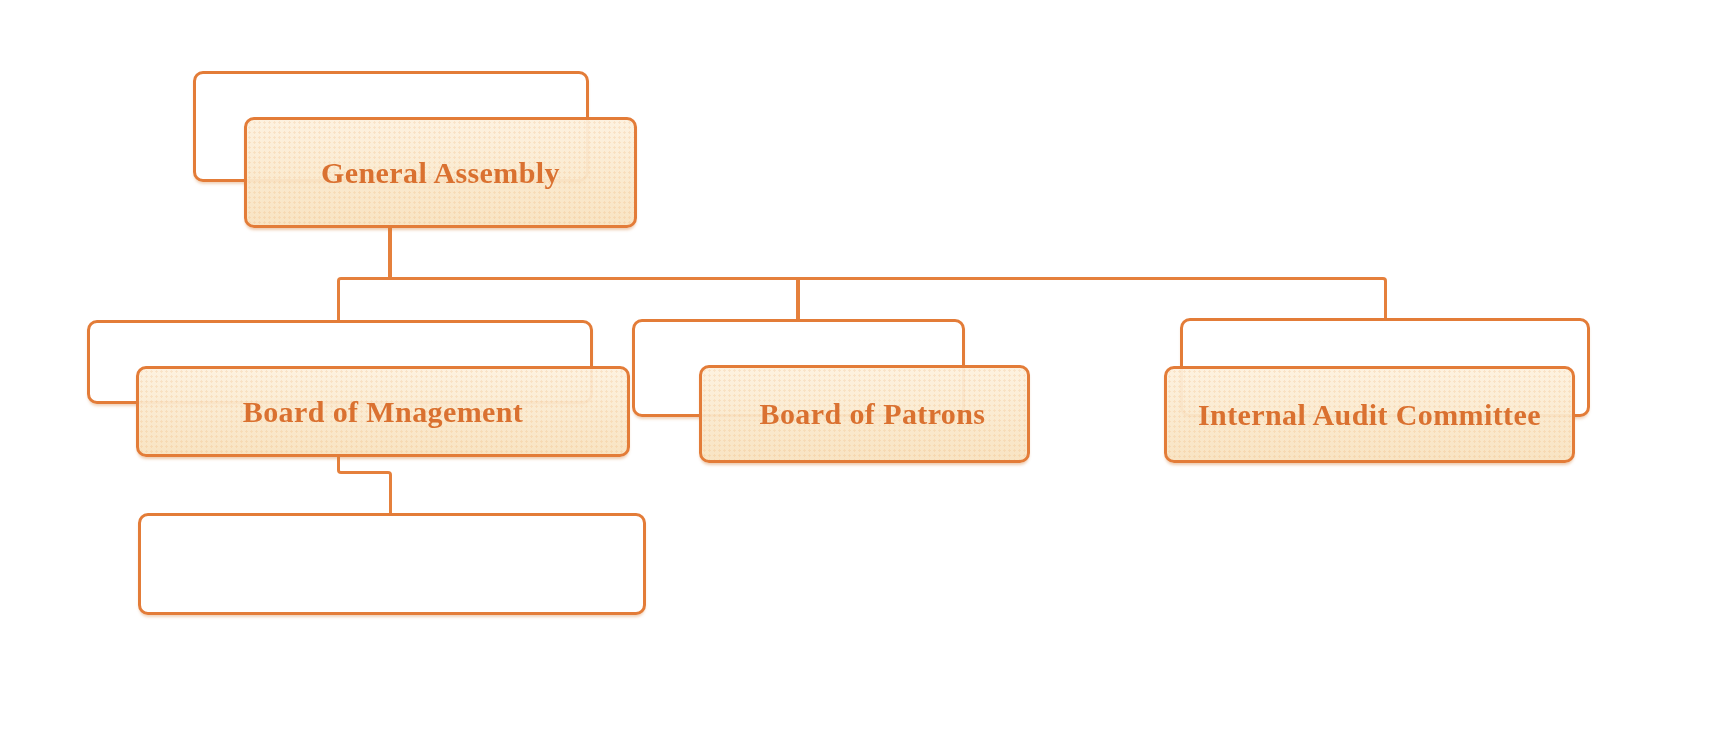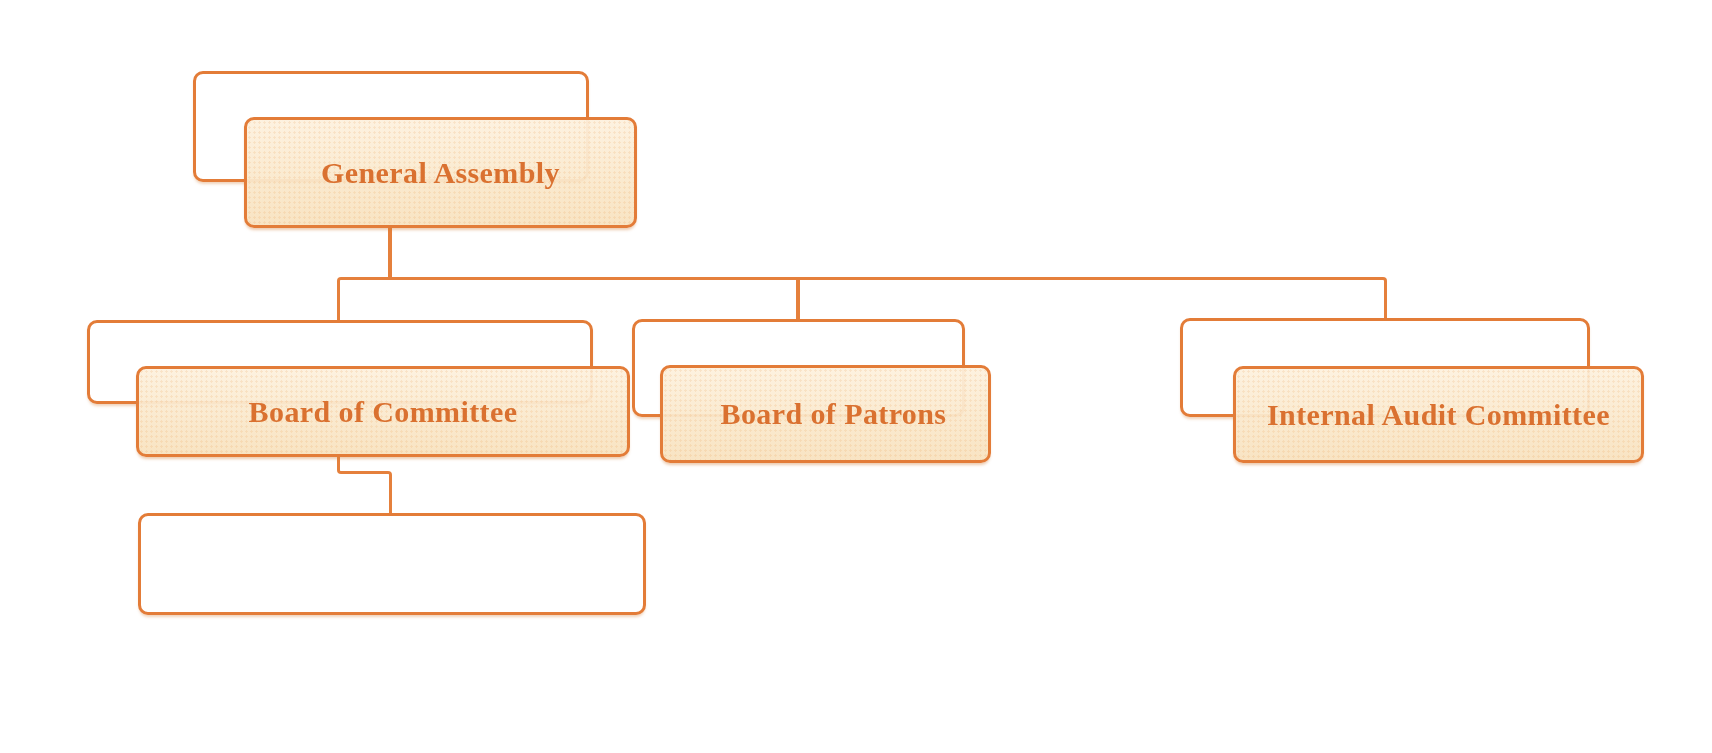--- a/index.html
+++ b/index.html
@@ -49,24 +49,24 @@
   }
 
   
   #ga-back   { left: 193px;  top: 71px;  width: 396px; height: 111px; }
   #ga-front  { left: 244px;  top: 117px; width: 393px; height: 111px; }
 
   #bod-back  { left: 87px;   top: 320px; width: 506px; height: 84px;  }
   #bod-front { left: 136px;  top: 366px; width: 494px; height: 91px;  }
 
   #bop-back  { left: 632px;  top: 319px; width: 333px; height: 98px;  }
-  #bop-front { left: 660px;  top: 365px; width: 331px; height: 98px; padding-left: 16px;  }
+  #bop-front { left: 699px;  top: 365px; width: 331px; height: 98px; padding-left: 16px;  }
 
   #iac-back  { left: 1180px; top: 318px; width: 410px; height: 99px;  }
-  #iac-front { left: 1233px; top: 366px; width: 411px; height: 97px;  }
+  #iac-front { left: 1164px; top: 366px; width: 411px; height: 97px;  }
 
   #exec-back  { left: 138px; top: 513px; width: 508px; height: 102px; }
   #exec-front { left: 187px; top: 558px; width: 508px; height: 105px; }
 
   
   .conn { position: absolute; box-sizing: border-box; }
 
   
   #conn-ga-drop   { left: 388px; top: 227px; width: 4px; height: 51px; background: #e5803c; }
 
@@ -107,21 +107,21 @@
   <div class="conn" id="conn-elbow-a"></div>
   <div class="conn" id="conn-elbow-b"></div>
 
   <div class="back-box" id="ga-back"></div>
   <div class="front-box" id="ga-front">
     <span class="node-label">General Assembly</span>
   </div>
 
   <div class="back-box" id="bod-back"></div>
   <div class="front-box" id="bod-front">
-    <span class="node-label">Board of Committee</span>
+    <span class="node-label">Board of Mnagement</span>
   </div>
 
   <div class="back-box" id="bop-back"></div>
   <div class="front-box" id="bop-front">
     <span class="node-label">Board of Patrons</span>
   </div>
 
   <div class="back-box" id="iac-back"></div>
   <div class="front-box" id="iac-front">
     <span class="node-label">Internal Audit Committee</span>

